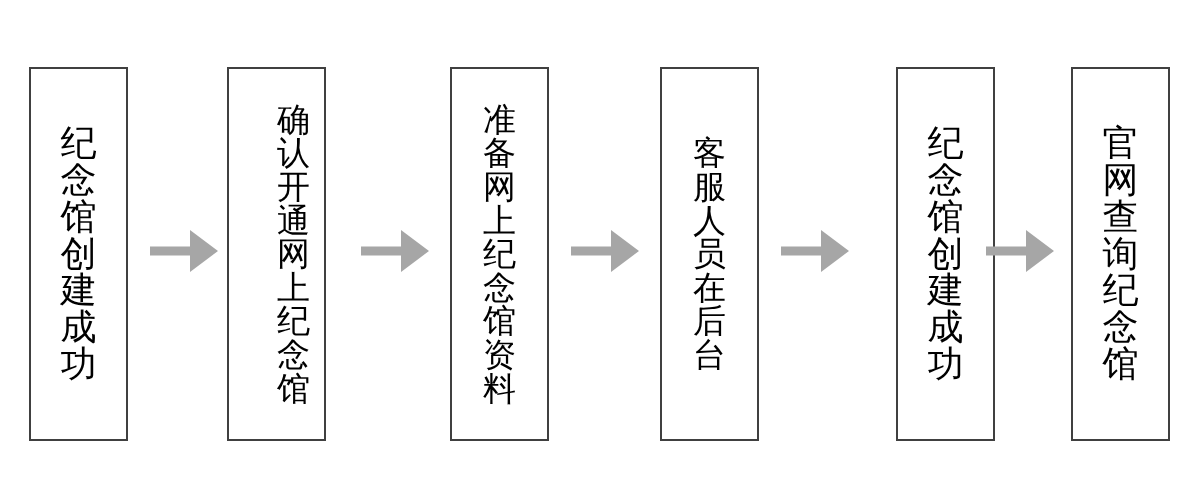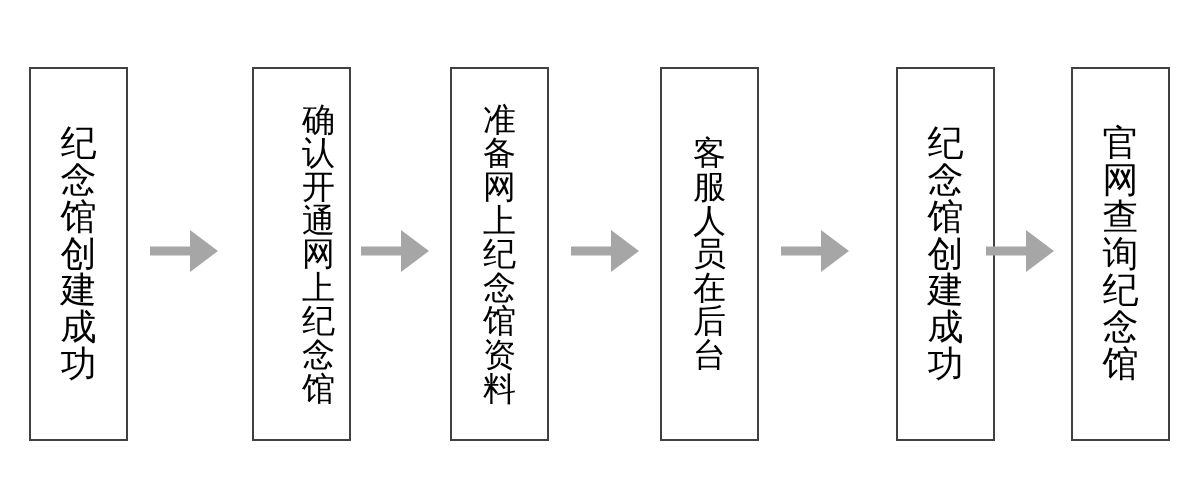--- a/index.html
+++ b/index.html
@@ -63,21 +63,21 @@
     <div class="box" style="left: 29px;">
       <div class="vtext fs-large">
         <div class="vline">纪念馆创建成功</div>
       </div>
     </div>
     <div class="arrow" style="left: 150px;">
       <svg viewBox="0 0 68 42">
         <polygon points="0,16.5 40,16.5 40,0 68,21 40,42 40,25.5 0,25.5" fill="var(--arrow)"></polygon>
       </svg>
     </div>
-    <div class="box" style="left: 252px; padding-left: 34px;">
+    <div class="box" style="left: 227px; padding-left: 34px;">
       <div class="vtext fs-small">
         <div class="vline">确认开通网上纪念馆</div>
       </div>
     </div>
     <div class="arrow" style="left: 360.5px;">
       <svg viewBox="0 0 68 42">
         <polygon points="0,16.5 40,16.5 40,0 68,21 40,42 40,25.5 0,25.5" fill="var(--arrow)"></polygon>
       </svg>
     </div>
     <div class="box" style="left: 450px;">

